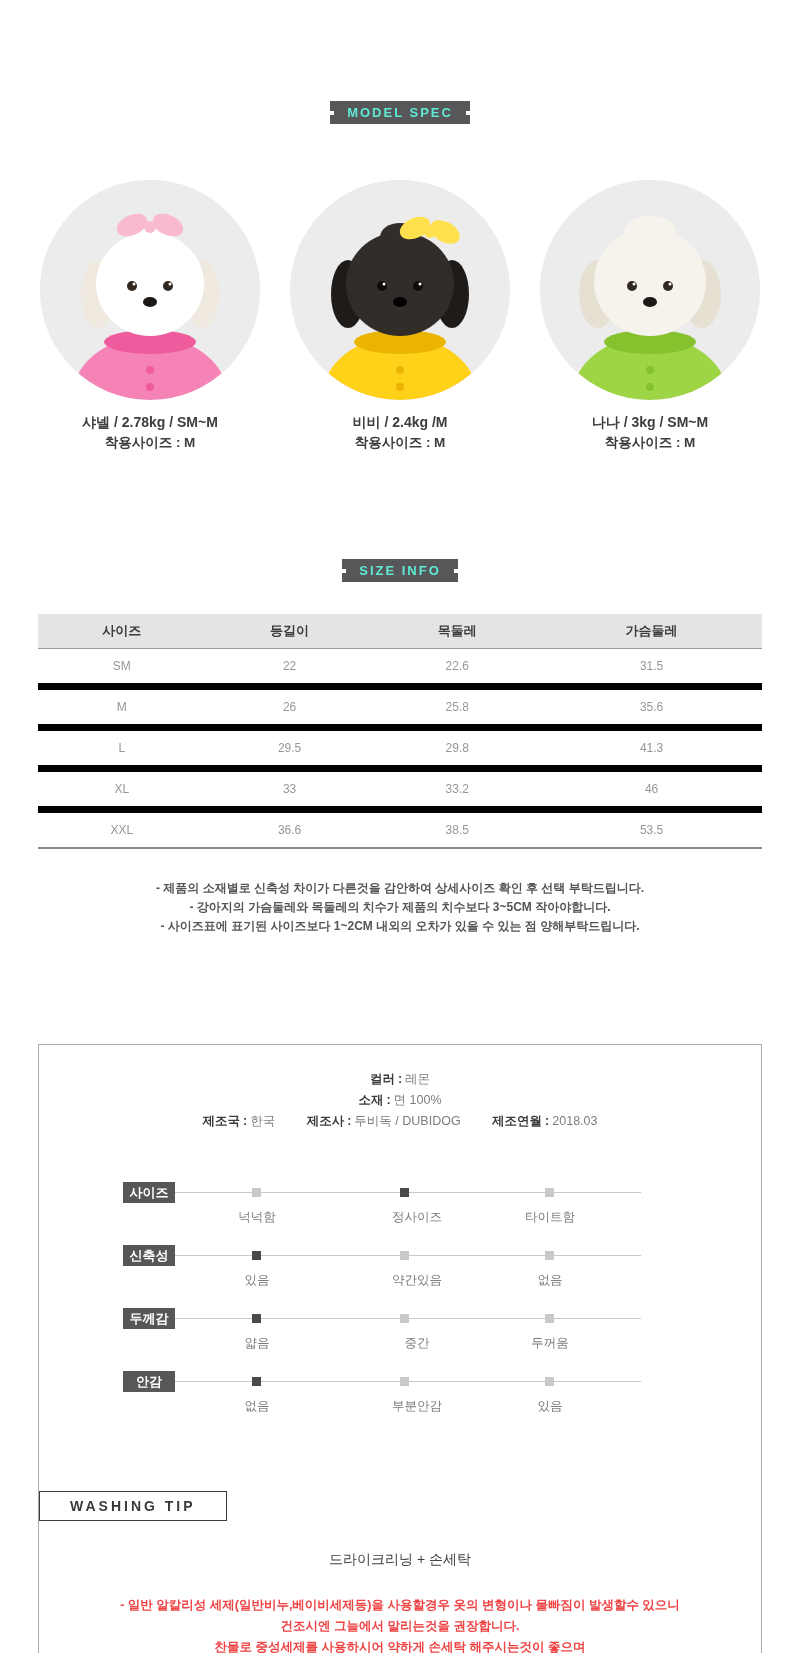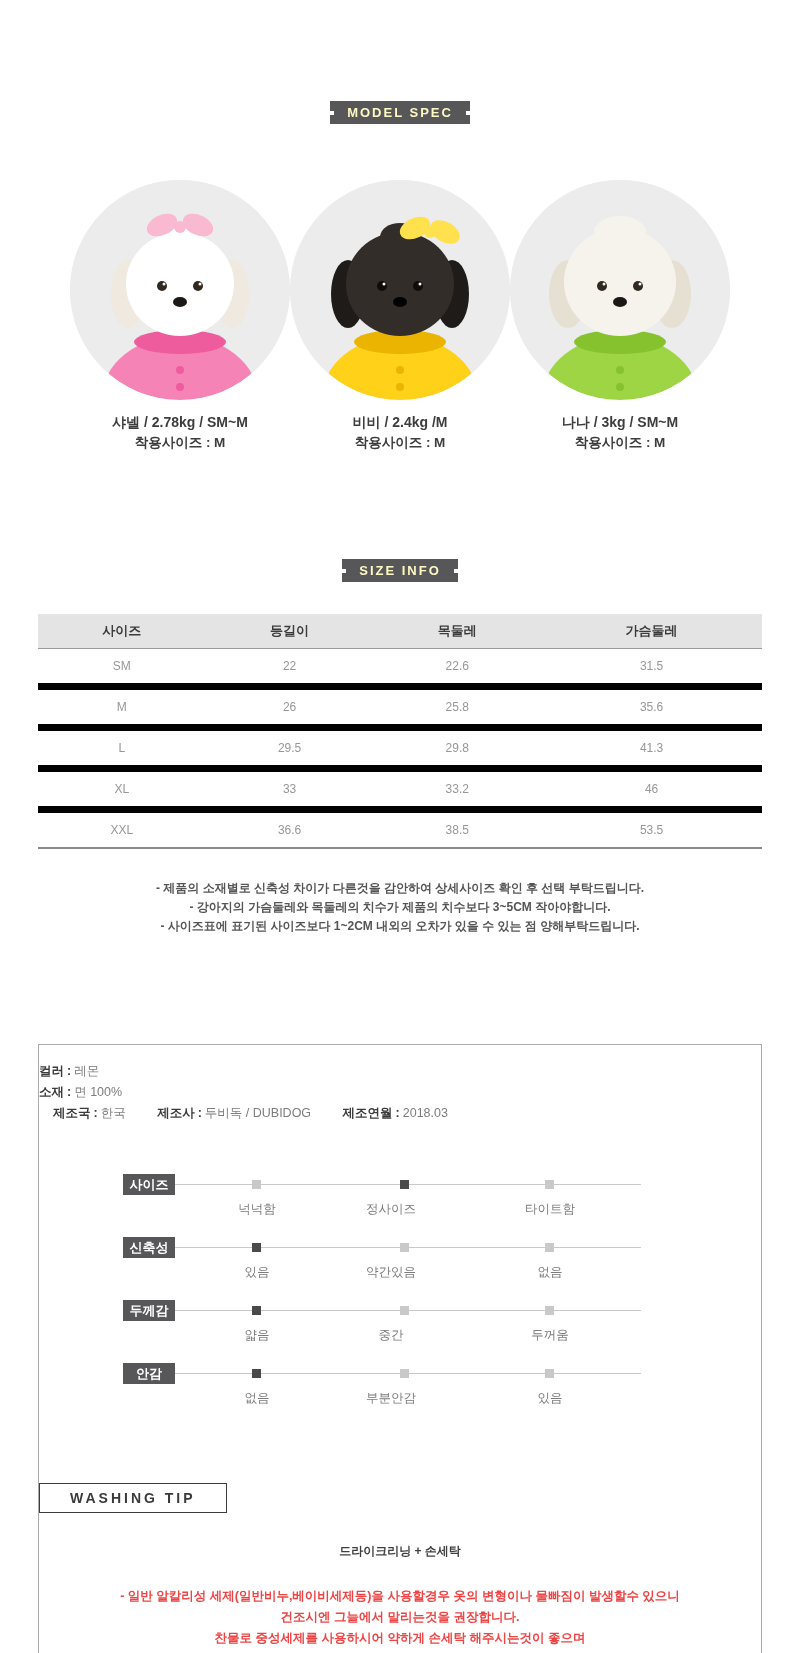--- a/index.html
+++ b/index.html
@@ -1,66 +1,66 @@
 <!DOCTYPE html>
 <html><head>
 <meta charset="utf-8">
 <style>
   html,body{margin:0;padding:0;background:#fff;}
   .page{width:800px;height:1653px;background:#fff;font-family:"Liberation Sans",sans-serif;overflow:hidden;position:relative;}
 
   
   .sec-title{display:flex;justify-content:center;}
-  .title-box{background:#57575a;color:#fef9c3;display:flex;align-items:center;gap:13px;
+  .title-box{background:#57575a;color:#5eead4;display:flex;align-items:center;gap:13px;
              padding:4px 0;font-size:13px;font-weight:bold;letter-spacing:2px;}
   .dot{width:4px;height:4px;background:#fff;flex:0 0 auto;}
 
   
   .mt-model{margin-top:101px;}
-  .models{margin-top:56px;display:flex;justify-content:center;}
+  .models{margin-top:56px;display:flex;justify-content:center;gap:30px;}
   .model-card{width:220px;text-align:center;}
   .photo-circle{width:220px;height:220px;border-radius:50%;overflow:hidden;background:#ececec;}
   .photo-circle svg{display:block;}
   .model-caption{margin-top:12px;font-size:14px;font-weight:bold;color:#3d3d3d;line-height:21px;}
   .model-size{font-size:13.5px;font-weight:bold;color:#3d3d3d;line-height:20px;}
 
   
   .mt-sizeinfo{margin-top:106px;}
   .size-table{width:724px;margin:32px auto 0 auto;border-collapse:collapse;text-align:center;}
   .size-table th{background:#e4e4e4;height:32px;font-size:13px;font-weight:bold;color:#3b3b3b;
                  border-bottom:1px solid #9c9c9c;}
   .size-table td{height:32px;font-size:12px;color:#979797;border-bottom:7px solid #000000;}
   .size-table tr.last td{border-bottom:2px solid #8a8a8a;}
   .size-notes{margin-top:30px;text-align:center;font-size:12px;color:#555;line-height:19px;font-weight:bold;}
 
   
   .product-box{width:722px;margin:108px auto 0 auto;border:1px solid #ababab;padding-bottom:28px;}
   .product-box .sec-title{margin-top:-12px;}
-  .prod-lines{margin-top:16px;font-size:12.5px;line-height:21px;color:#7d7d7d;}
+  .prod-lines{margin-top:24px;text-align:center;font-size:12.5px;line-height:21px;color:#7d7d7d;}
   .prod-lines b{color:#3b3b3b;}
   .prod-sep{margin:0 3px;color:#3b3b3b;font-weight:bold;}
   .prod-group{margin:0 14px;white-space:nowrap;}
 
   
   .indicators{margin-top:50px;}
   .ind-row{position:relative;height:63px;}
   .ind-label{position:absolute;left:84px;top:0;width:52px;height:21px;background:#57575a;color:#fff;
              font-size:13px;font-weight:bold;text-align:center;line-height:21px;}
   .ind-line{position:absolute;left:136px;right:120px;top:10px;height:1px;background:#c9c9c9;}
   .sq{position:absolute;top:6px;width:9px;height:9px;background:#c9c9c9;}
   .sq.active{background:#4a4a4a;}
   .sq.p0{left:213px;} .sq.p1{left:361px;} .sq.p2{left:506px;}
   .ind-opt{position:absolute;top:27px;width:120px;text-align:center;font-size:12.5px;color:#7b7b7b;}
-  .ind-opt.p0{left:158px;} .ind-opt.p1{left:292px;} .ind-opt.p2{left:451px;}
+  .ind-opt.p0{left:158px;} .ind-opt.p1{left:318px;} .ind-opt.p2{left:451px;}
 
   
   .wash-wrap{margin-top:57px;text-align:left;}
   .wash-box{display:inline-block;border:1px solid #3c3c3c;padding:6px 30px;background:#fff;
             font-size:14px;font-weight:bold;letter-spacing:3px;color:#3a3a3a;}
-  .wash-method{margin-top:30px;text-align:center;font-size:12px;font-weight:bold;color:#3f3f3f;}
+  .wash-method{margin-top:30px;text-align:center;font-size:14px;font-weight:normal;color:#3f3f3f;}
   .wash-notes{margin-top:26px;text-align:center;font-size:12.5px;color:#ef4444;line-height:21px;font-weight:bold;}
 </style>
 </head>
 <body>
 
 <div class="page">
 
   <div class="sec-title mt-model">
     <div class="title-box">
       <span class="dot"></span>

